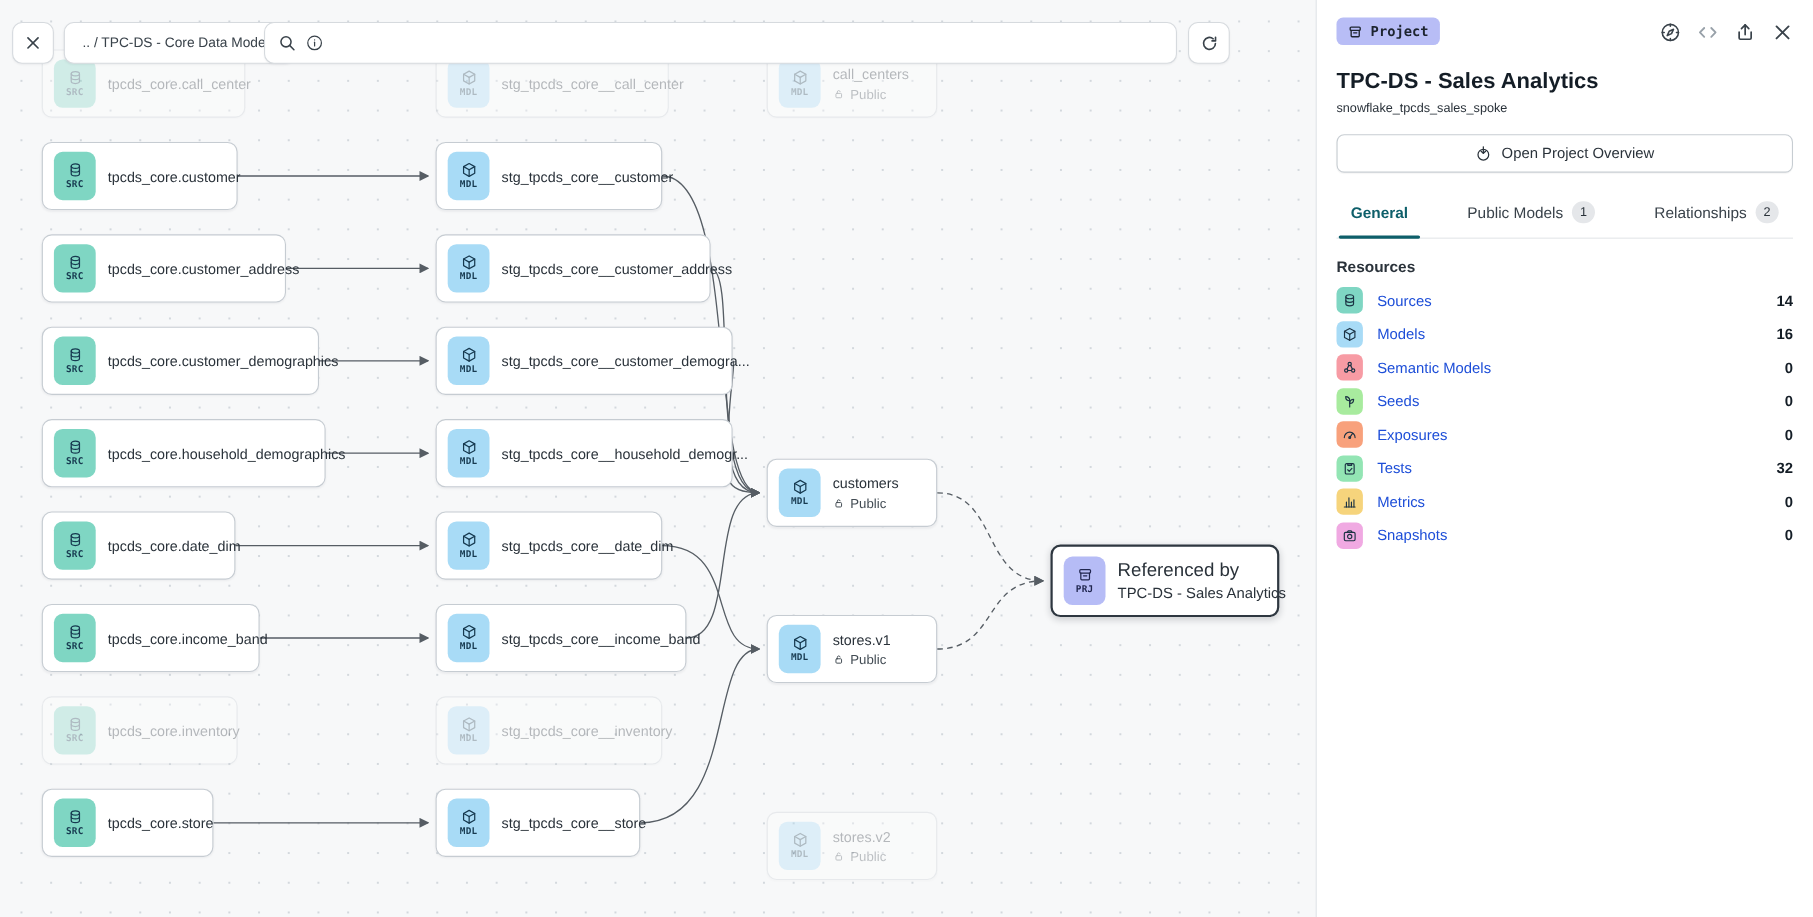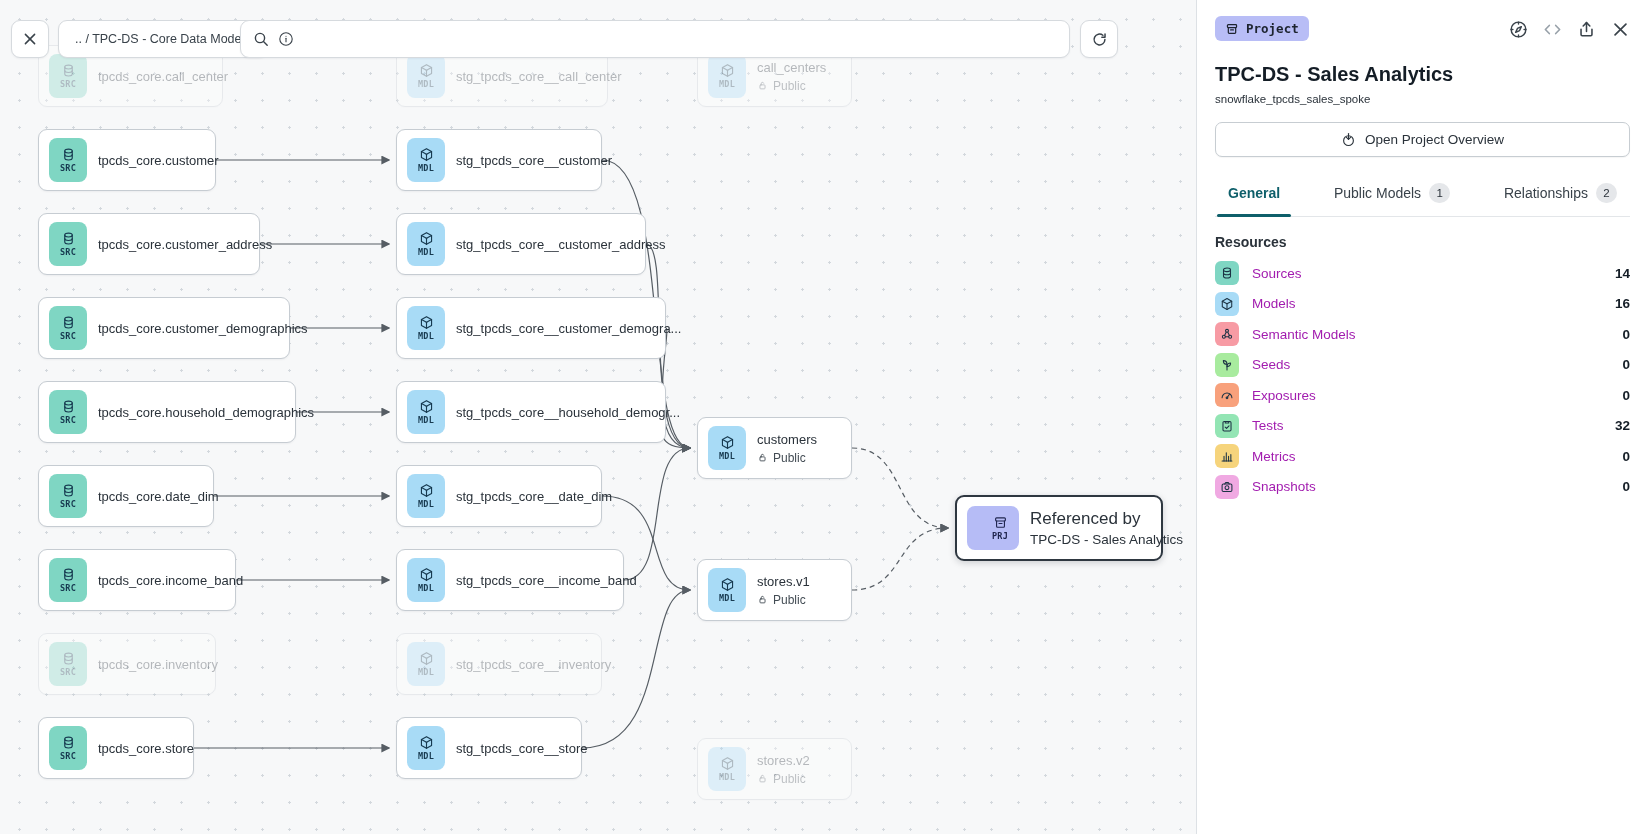--- a/index.html
+++ b/index.html
@@ -19,21 +19,21 @@
         display:flex;align-items:center;gap:11px;padding:0 12px 0 10px;box-sizing:border-box;
         box-shadow:0 1px 2px rgba(16,24,32,.05);cursor:pointer;}
   .node.faded{opacity:.32;}
   .node.selected{border:2px solid #2e3740;box-shadow:0 2px 7px rgba(16,24,32,.18);}
   .tile{width:38px;height:44px;border-radius:8px;flex:none;display:flex;flex-direction:column;
         align-items:center;justify-content:center;gap:1px;color:#173a50;}
   .tile .ic{width:15px;height:15px;}
   .tile span{font:700 8.5px "DejaVu Sans Mono",monospace;letter-spacing:.2px;}
   .tile.src{background:#7fd6c3;}
   .tile.mdl{background:#a8dbf6;}
-  .tile.prj{background:#b6bcf6;color:#20264f;padding-left:14px;}
+  .tile.prj{background:#b6bcf6;color:#20264f;}
   .lbl{font-size:13px;color:#2a323a;white-space:nowrap;}
   .pre{font-size:17px;color:#2a323a;margin-bottom:3px;white-space:nowrap;}
   .prjname{font-size:13.5px;}
   .sub{display:flex;align-items:center;gap:5px;font-size:12px;color:#434c54;margin-top:4px;}
   .sub .ic{width:11px;height:11px;}
 
   
   .tbtn{position:absolute;top:20px;height:38px;background:#fff;border:1px solid #d6dade;
         border-radius:9px;box-sizing:border-box;display:flex;align-items:center;justify-content:center;
         box-shadow:0 1px 2px rgba(16,24,32,.05);z-index:20;color:#39424a;cursor:pointer;}
@@ -71,21 +71,21 @@
   .tab.active::after{content:"";position:absolute;left:2px;right:2px;bottom:-1px;height:3px;
        background:#0e5f6a;border-radius:2px;}
   .tab .cnt{background:#e5e7ea;border-radius:10px;min-width:21px;height:20px;padding:0 4px;
        box-sizing:border-box;display:flex;align-items:center;justify-content:center;
        font-size:11.5px;font-weight:400;color:#2a323a;}
   #res-title{font-size:14px;font-weight:700;color:#2a323a;margin:17px 0 8px;}
   .res-row{display:flex;align-items:center;gap:13px;height:30.5px;cursor:pointer;}
   .res-tile{width:24px;height:24px;border-radius:6px;flex:none;display:flex;align-items:center;
        justify-content:center;color:#1c3344;}
   .res-tile .ic{width:14px;height:14px;}
-  .res-label{flex:1;font-size:13.5px;color:#a21caf;}
+  .res-label{flex:1;font-size:13.5px;color:#1d4ed8;}
   .res-count{font-size:13.5px;font-weight:700;color:#141d26;}
 </style>
 </head>
 <body>
 
 <div id="canvas">
   <svg id="edge-svg">
     <defs>
       <marker id="arrow" viewBox="0 0 10 10" refX="8.5" refY="5" markerWidth="7.5" markerHeight="7.5" orient="auto-start-reverse">
         <path d="M0 0 L10 5 L0 10 z" fill="#565d64"></path>

